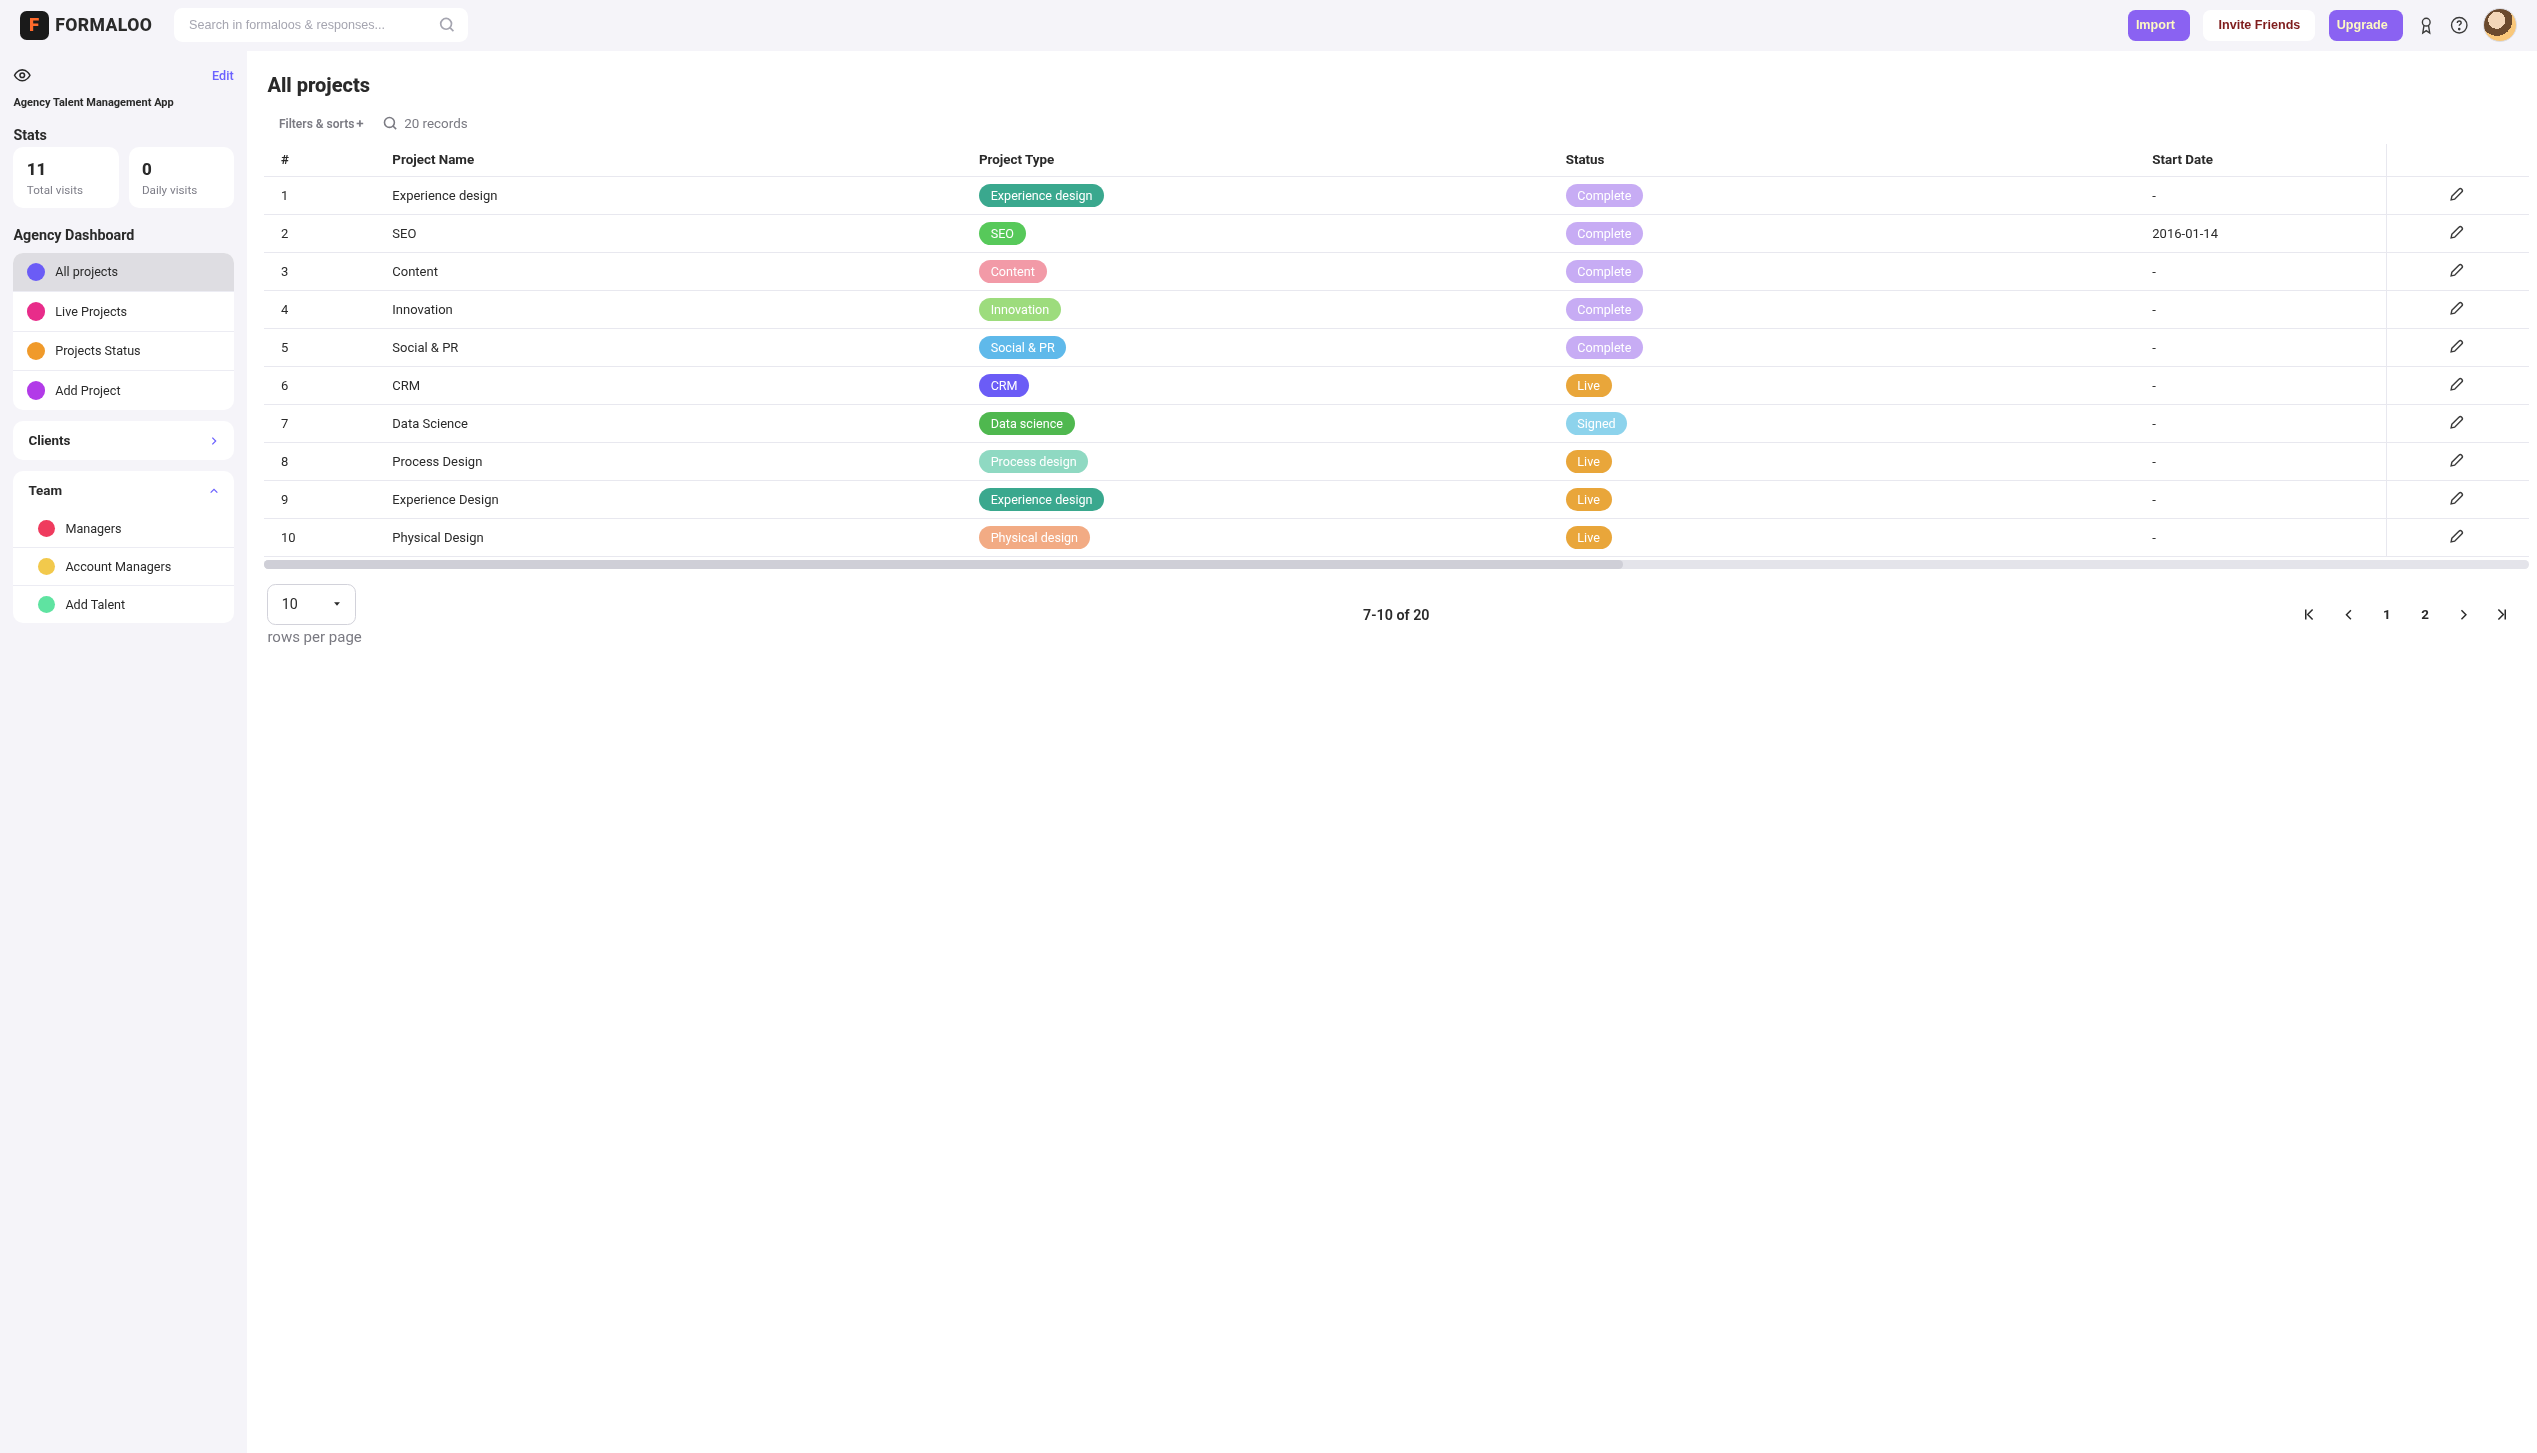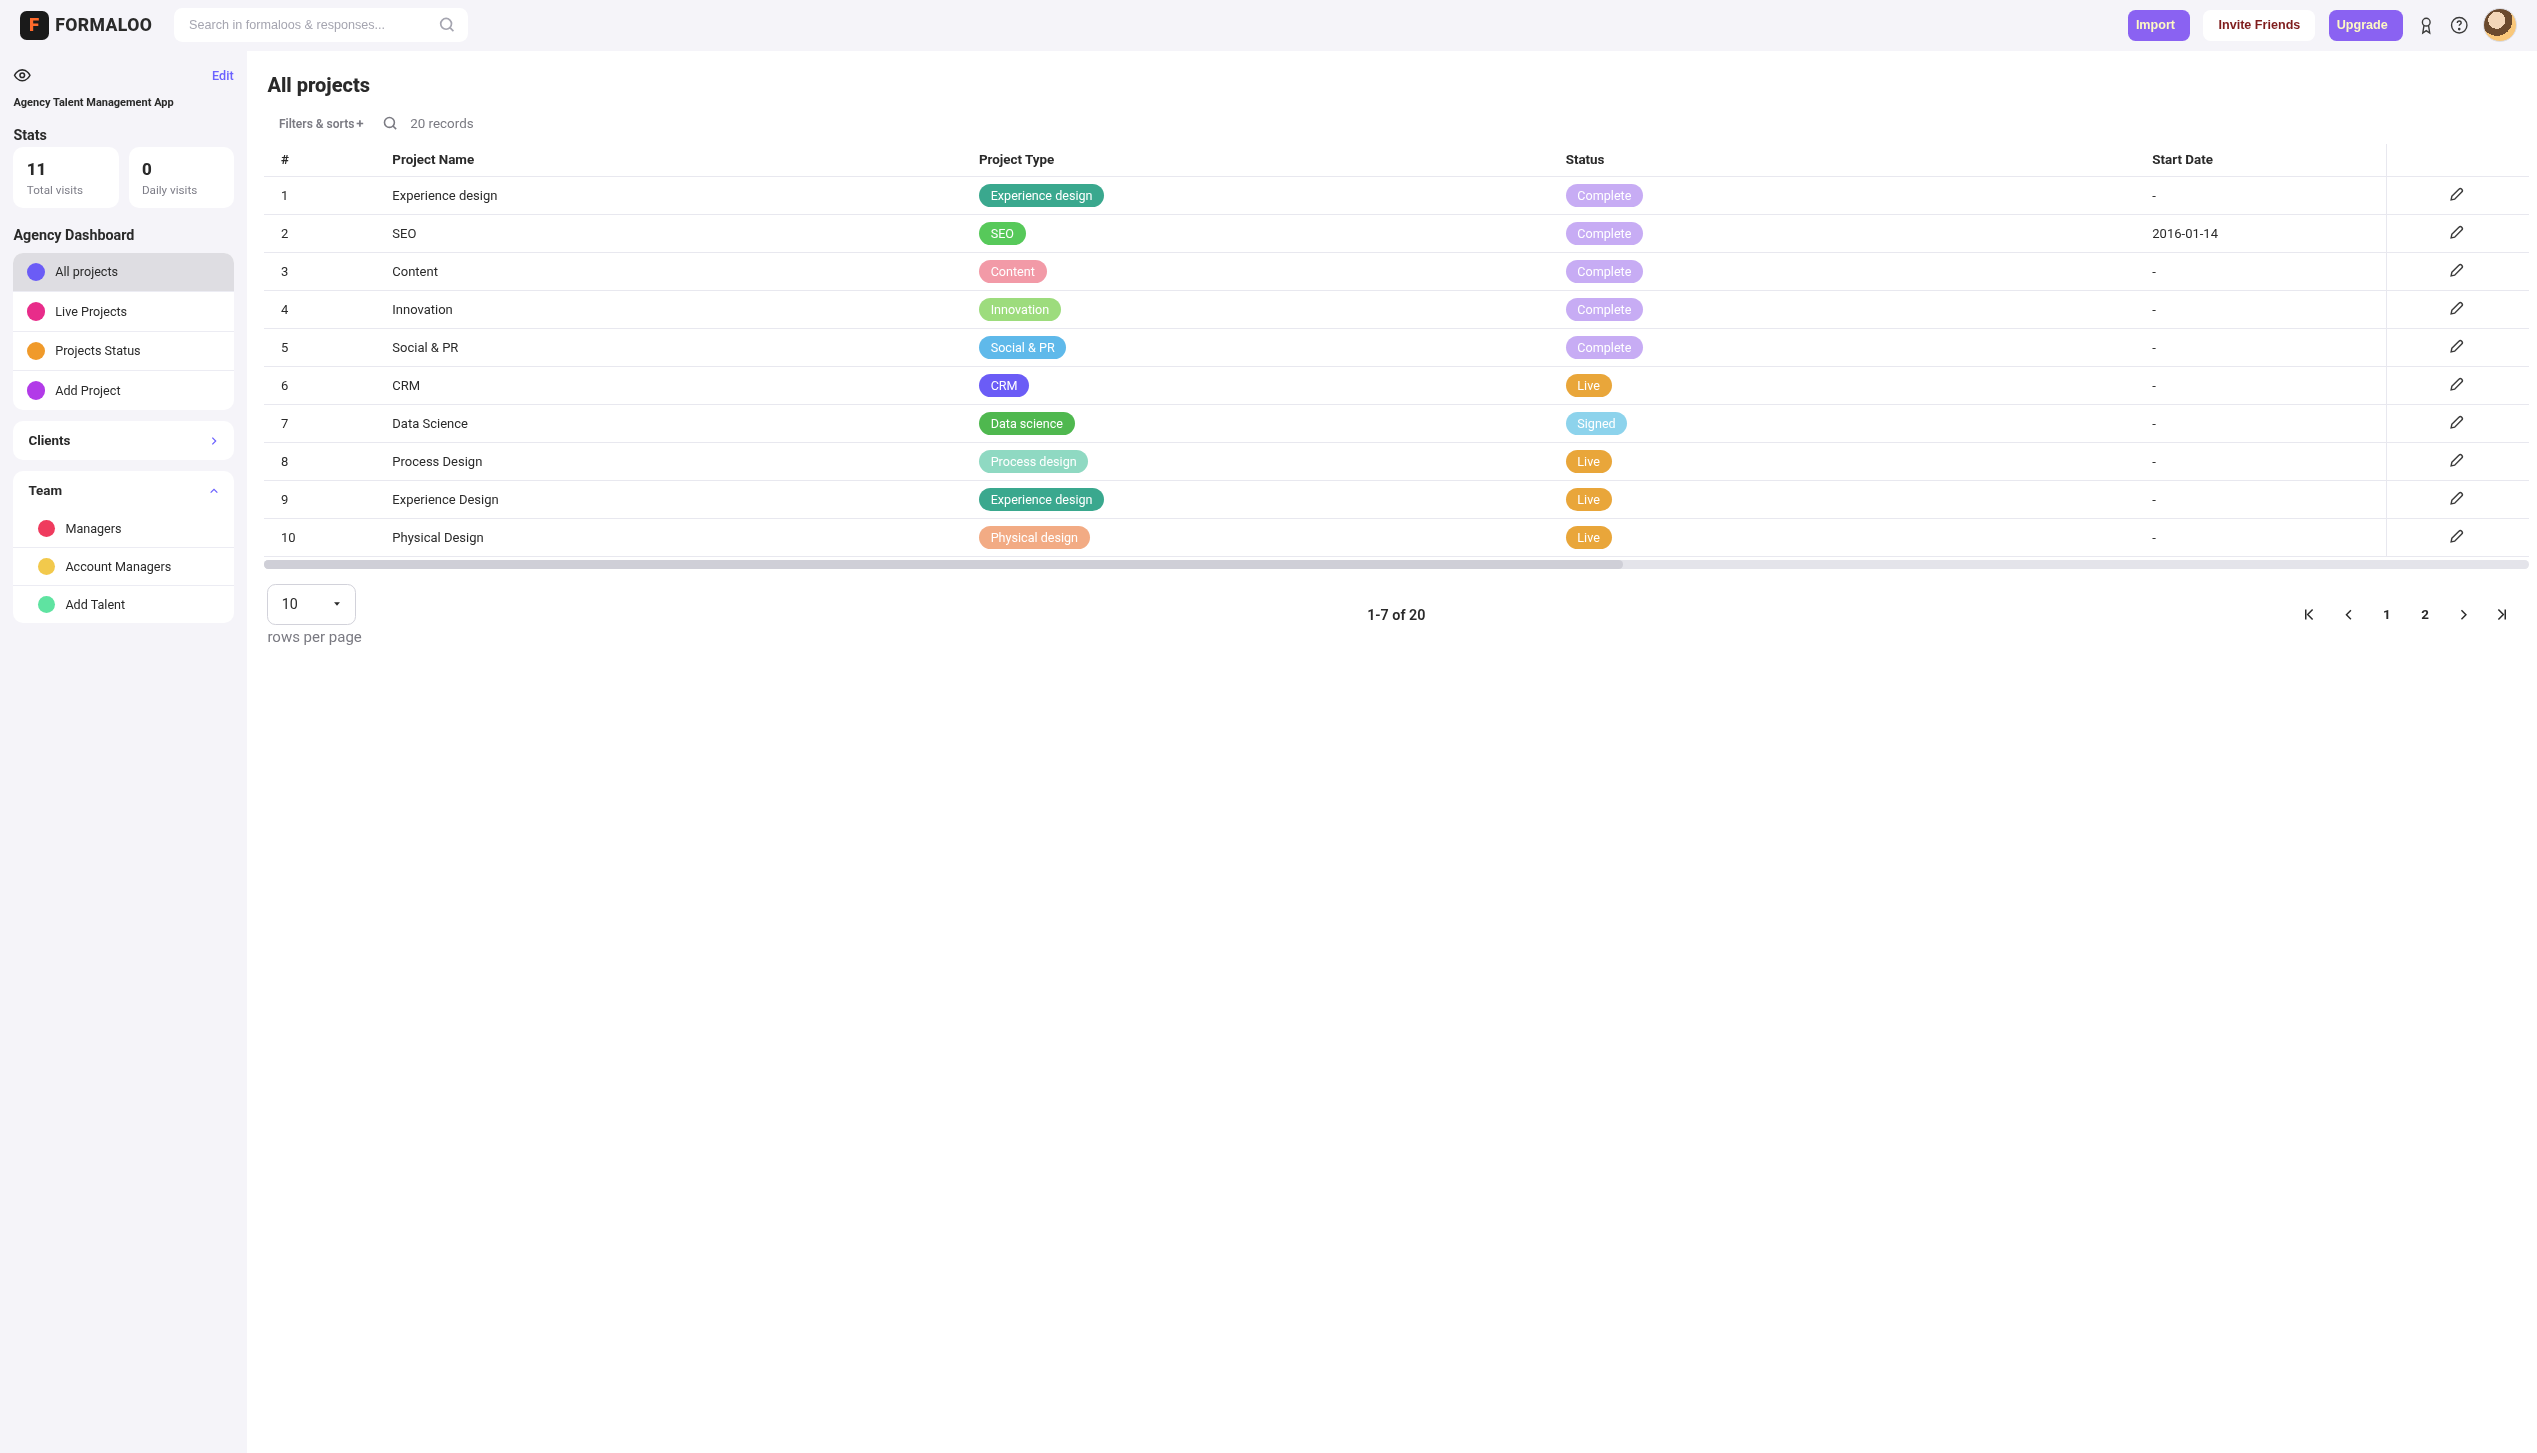--- a/index.html
+++ b/index.html
@@ -86,21 +86,21 @@
   flex: 1; background: #fff; border-top-left-radius: 0; padding: 22px 0 25px 0;
   min-height: calc(100vh - 49px);
 }
 .main-inner { padding: 0 8.4px 0 17px; }
 .page-title { font-size: 20px; font-weight: 800; margin-bottom: 18.5px; padding-left: 3.4px; }
 .toolbar { display: flex; align-items: center; gap: 18.5px; margin-bottom: 11.7px; padding-left: 15px; }
 .filters-btn {
   display: flex; align-items: center; gap: 2px; color: #7a7a82; font-weight: 600; cursor: pointer;
 }
 .plus-icon { color: #7a7a82; font-size: 13.4px; }
-.records-count { display: flex; align-items: center; gap: 11px; color: #7a7a82; font-size: 13.4px; }
+.records-count { display: flex; align-items: center; gap: 5px; color: #7a7a82; font-size: 13.4px; }
 
 .table { border-collapse: collapse; width: 100%; }
 .table th { text-align: left; font-weight: 700; font-size: 13.4px; padding: 8.4px 10px; border-bottom: 0.8px solid #e8e8ef;}
 .table td { padding: 0 10px; border-bottom: 0.8px solid #e8e8ef; font-size: 13px; height: 38px; vertical-align: middle;}
 .table th:first-child, .table td:first-child { padding-left: 17px; width:49px; }
 .col-name { width: 243px; }
 .col-type { width: 243px; }
 .col-status { width: 243px; }
 .col-date { width: 101px; }
 .col-edit { width: 59px; text-align: center; border-left: 0.8px solid #e8e8ef; }
@@ -421,21 +421,21 @@
           <div class="page-size-select">
             <span>10</span>
             <span>
               <svg width="10" height="10" viewBox="0 0 24 24" fill="currentColor">
                   <path d="M5 8l7 8 7-8z"></path>
                 </svg>
             </span>
           </div>
           <span class="page-size-label">rows per page</span>
         </div>
-        <div class="range-label">1-7 of 20</div>
+        <div class="range-label">7-10 of 20</div>
         <div class="page-controls">
           <span class="page-btn">
             <svg width="15" height="15" viewBox="0 0 24 24" fill="none" stroke="currentColor" stroke-width="2.4">
                 <path d="M17 4l-8 8 8 8"></path>
                 <line x1="6" y1="4" x2="6" y2="20"></line>
               </svg>
           </span>
           <span class="page-btn">
             <svg width="13.4" height="13.4" viewBox="0 0 24 24" fill="none" stroke="currentColor" stroke-width="2.6">
                 <path d="M16 4l-8 8 8 8"></path>

